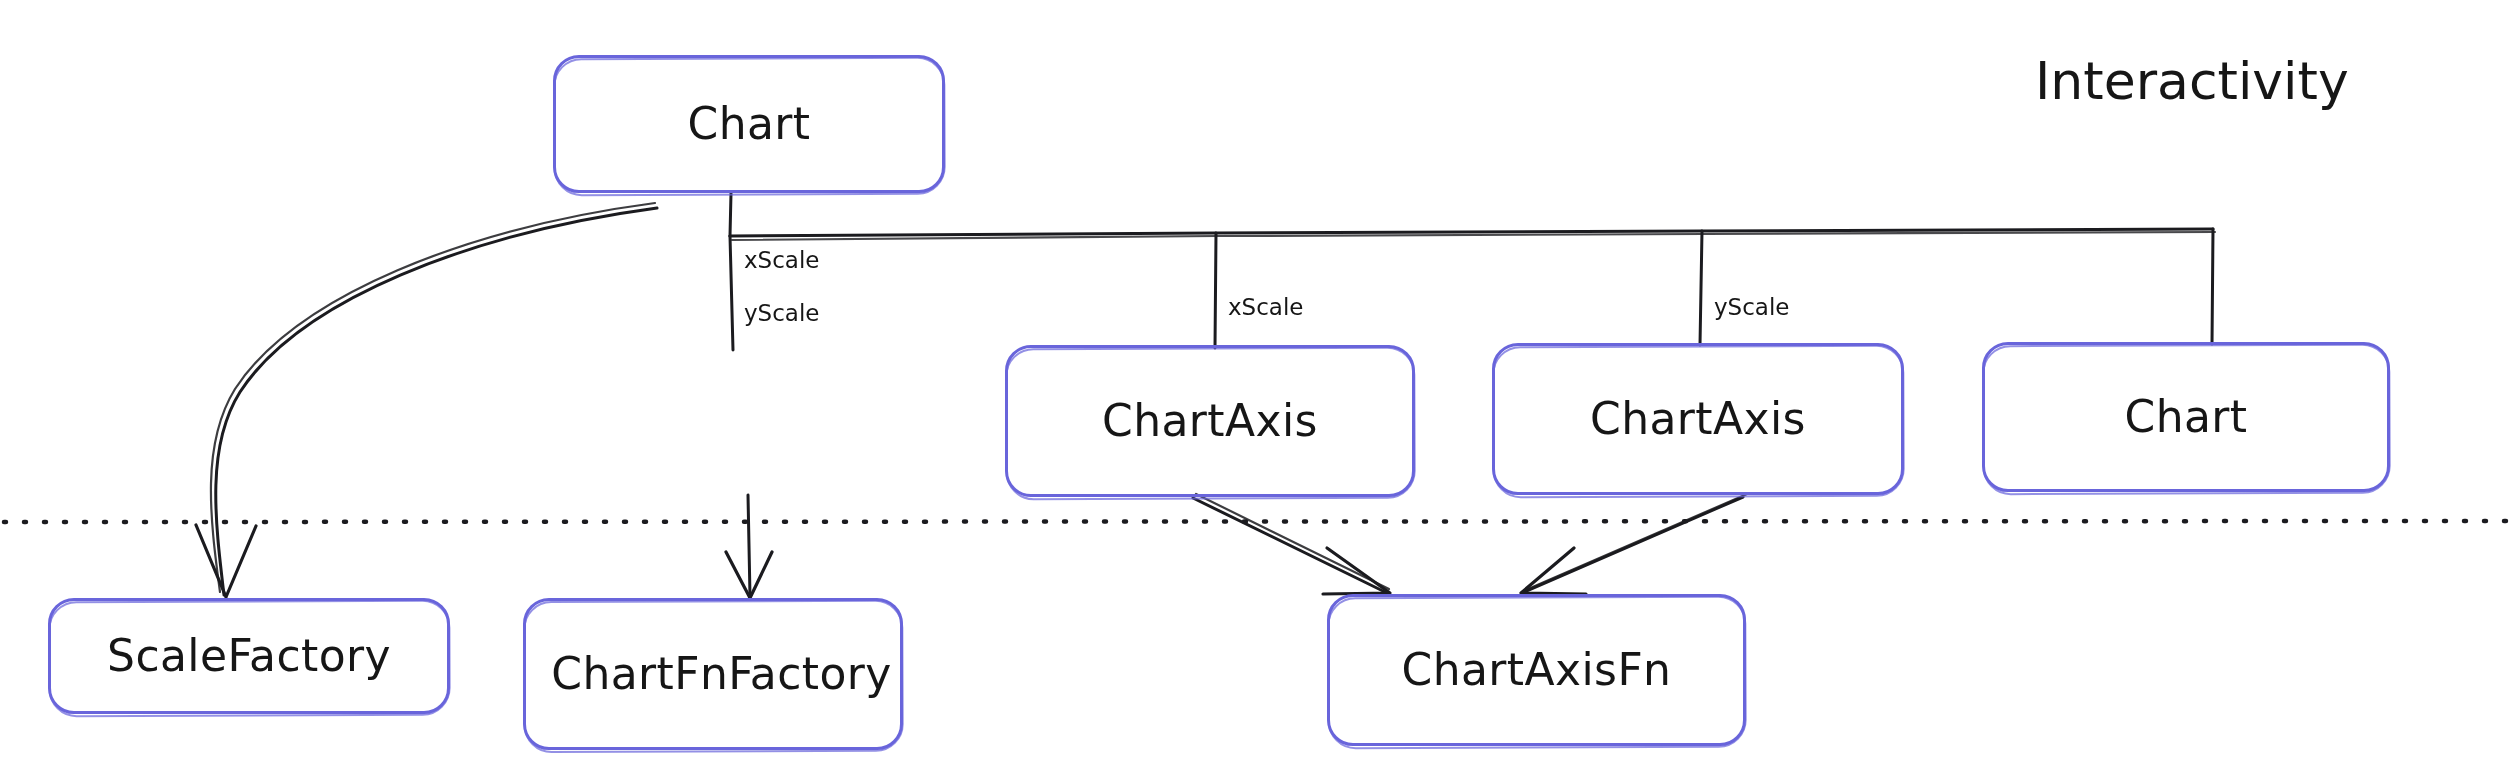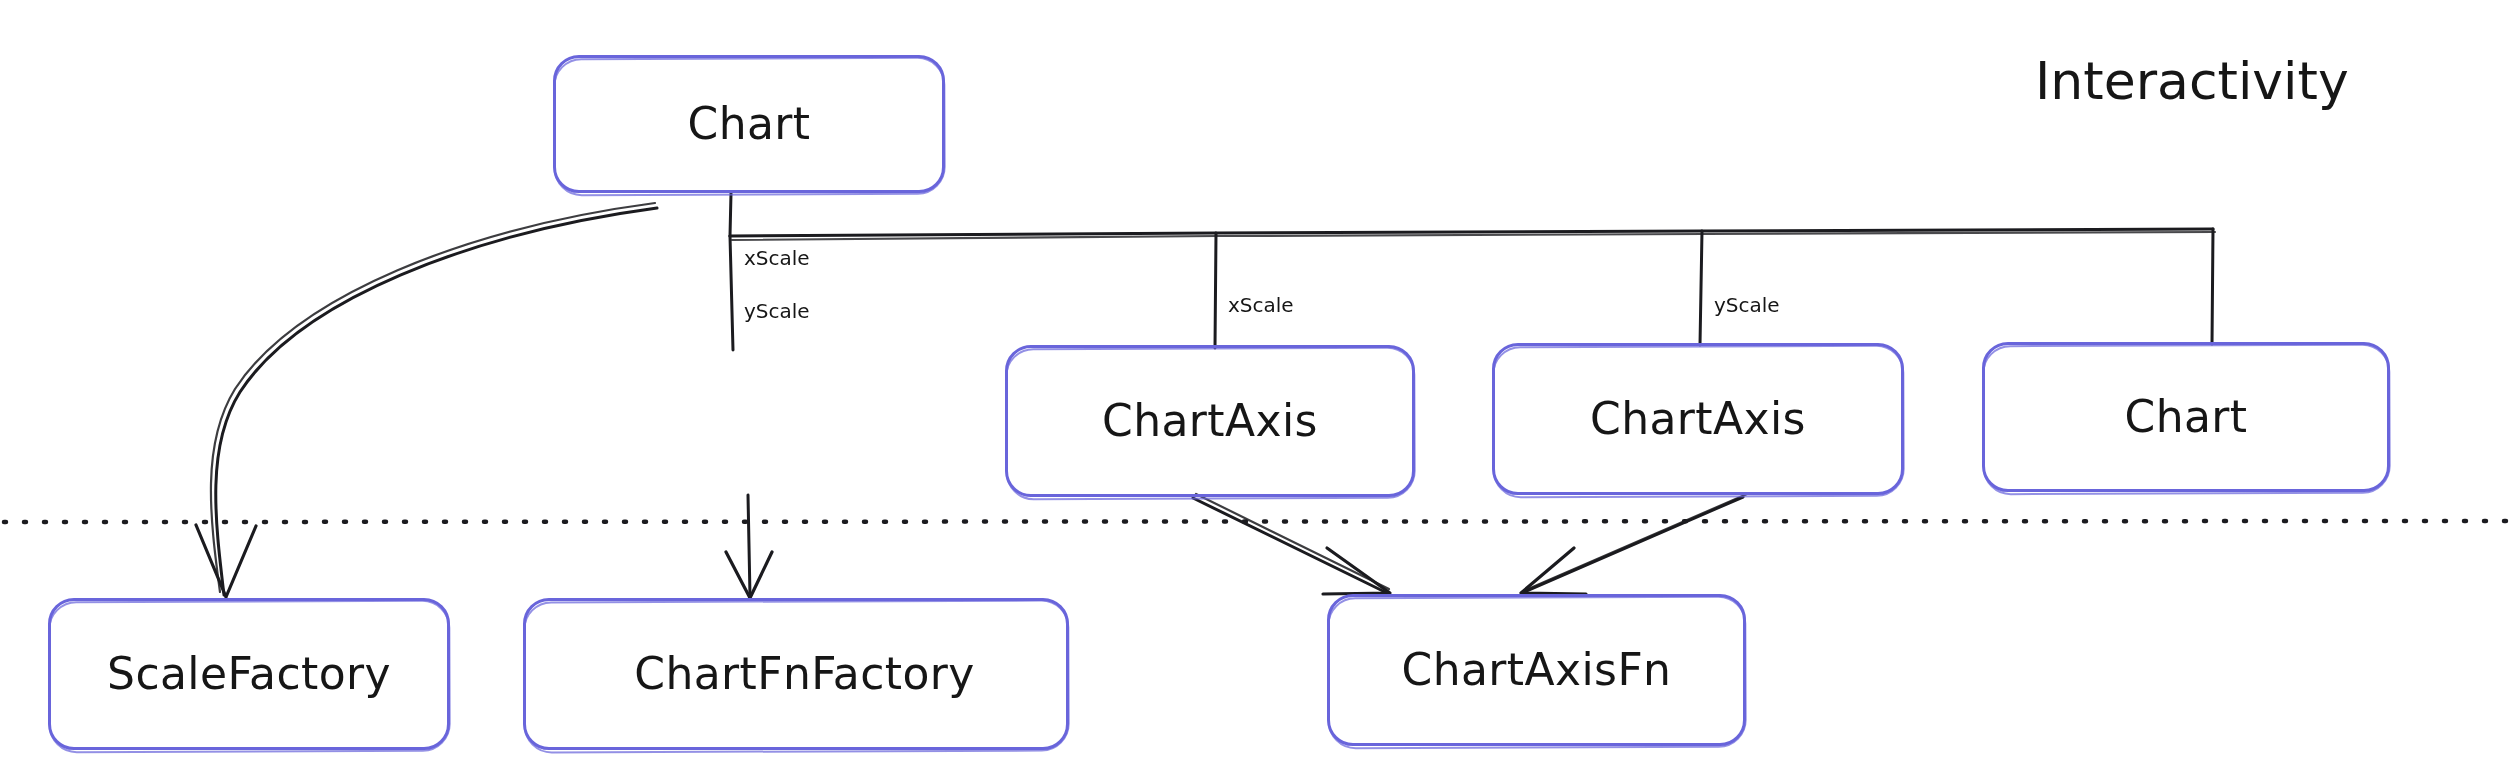--- a/index.html
+++ b/index.html
@@ -64,21 +64,21 @@
   .zone-label{
     position:absolute;
     font-size:52px;
     line-height:1;
     color:#161616;
     white-space:nowrap;
     font-family:"DejaVu Sans", sans-serif;
   }
   .edge-label{
     position:absolute;
-    font-size:20px;
+    font-size:23px;
     line-height:1.18;
     color:#161616;
     white-space:nowrap;
     font-family:"DejaVu Sans", sans-serif;
   }
   
   #wires{
     position:absolute;
     left:0; top:0;
     width:2514px;
@@ -163,25 +163,25 @@
   </div>
 
   <div class="node" style="left: 1492px; top: 343px; width: 412px; height: 152px; --stroke: #6965db;">
     <span class="node-label">ChartAxis</span>
   </div>
 
   <div class="node" style="left: 1982px; top: 342px; width: 408px; height: 150px; --stroke: #6965db;">
     <span class="node-label">Chart</span>
   </div>
 
-  <div class="node" style="left: 48px; top: 598px; width: 402px; height: 152px; --stroke: #6965db;">
+  <div class="node" style="left: 48px; top: 598px; width: 402px; height: 116px; --stroke: #6965db;">
     <span class="node-label">ScaleFactory</span>
   </div>
 
-  <div class="node" style="left: 523px; top: 598px; width: 546px; height: 152px; padding-left: 17px; --stroke: #6965db;">
+  <div class="node" style="left: 523px; top: 598px; width: 380px; height: 152px; padding-left: 17px; --stroke: #6965db;">
     <span class="node-label">ChartFnFactory</span>
   </div>
 
   <div class="node" style="left: 1327px; top: 594px; width: 419px; height: 152px; --stroke: #6965db;">
     <span class="node-label">ChartAxisFn</span>
   </div>
 
 </div>
 
 </body></html>

